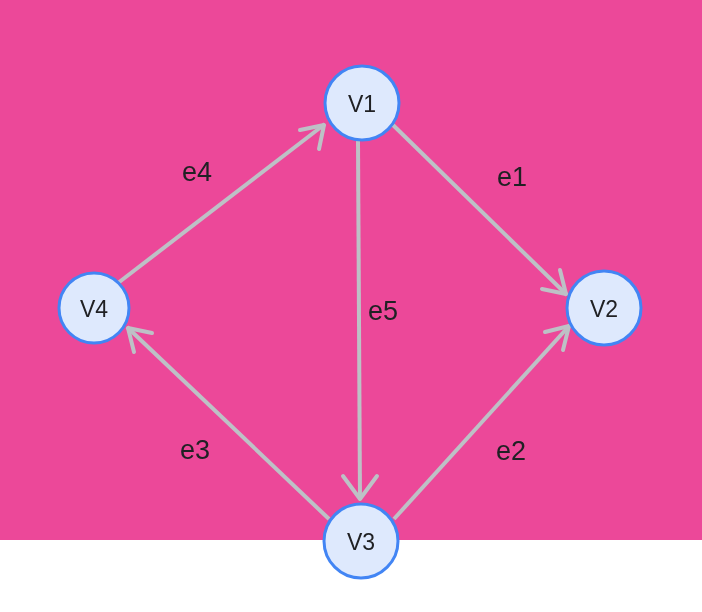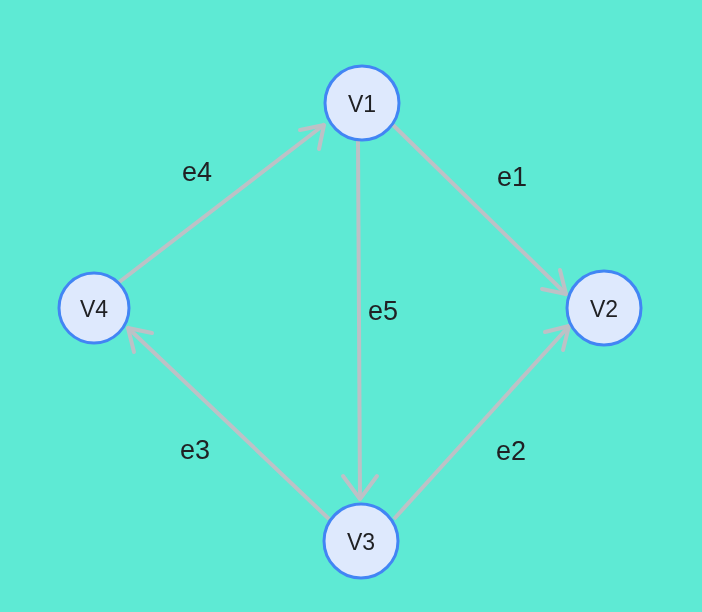--- a/index.html
+++ b/index.html
@@ -9,22 +9,22 @@
   }
   body {
     width: 702px;
     height: 612px;
     font-family: "Liberation Sans", sans-serif;
     overflow: hidden;
   }
   #graph-canvas {
     position: relative;
     width: 702px;
-    height: 612px;
-    background: #5eead4;
+    height: 540px;
+    background: #ec4899;
   }
   #graph-svg {
     position: absolute;
     top: 0;
     left: 0;
     width: 702px;
     height: 612px;
     display: block;
   }
   .node-circle {

